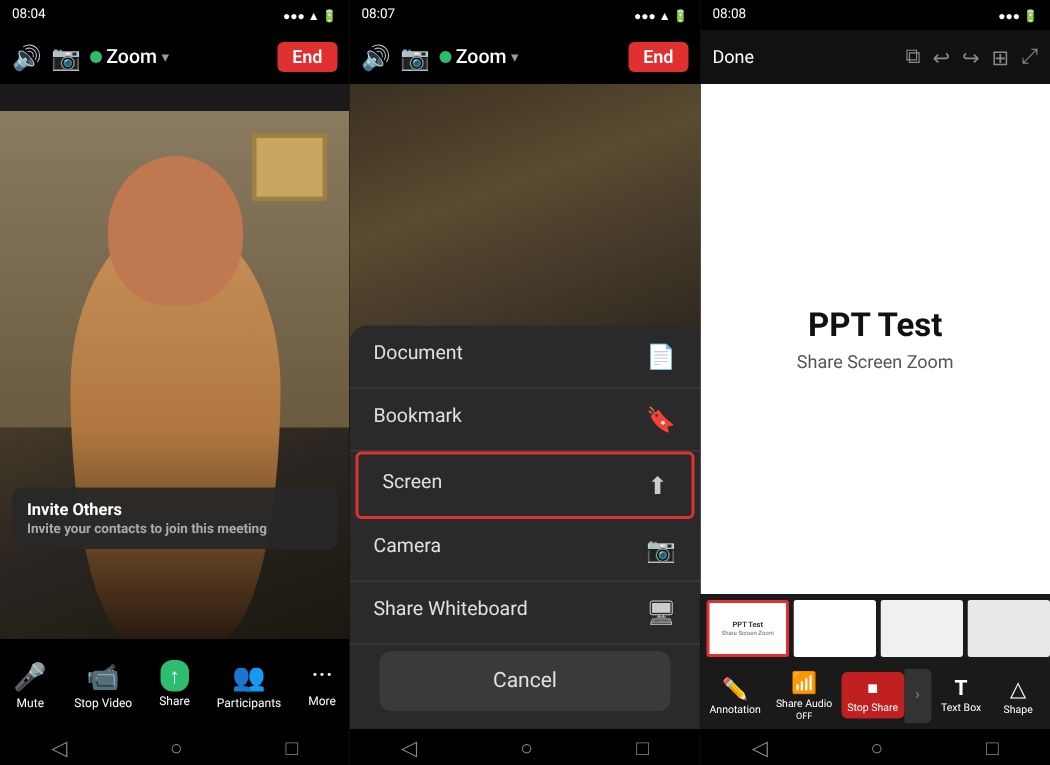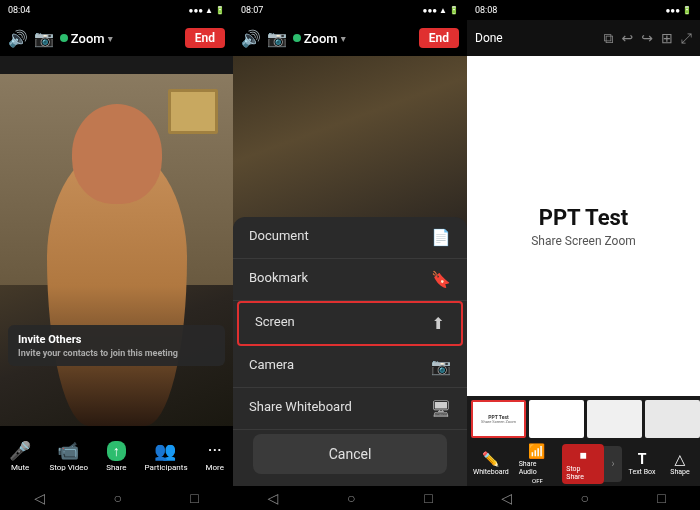--- a/index.html
+++ b/index.html
@@ -493,21 +493,21 @@
       </div>
       <div class="slide-thumb">
         <div class="slide-inner" style="background:#e8e8e8;"></div>
       </div>
     </div>
 
     <div class="toolbar-row">
 
       <div class="tool-btn">
         <span class="tool-icon">✏️</span>
-        <span>Whiteboard</span>
+        <span>Annotation</span>
       </div>
 
       <div class="tool-btn">
         <span class="tool-icon">📶</span>
         <span>Share Audio</span>
         <span style="font-size:6px;">OFF</span>
       </div>
 
       <div style="display:flex; align-items:center;">
         <div class="tool-btn active-red">

